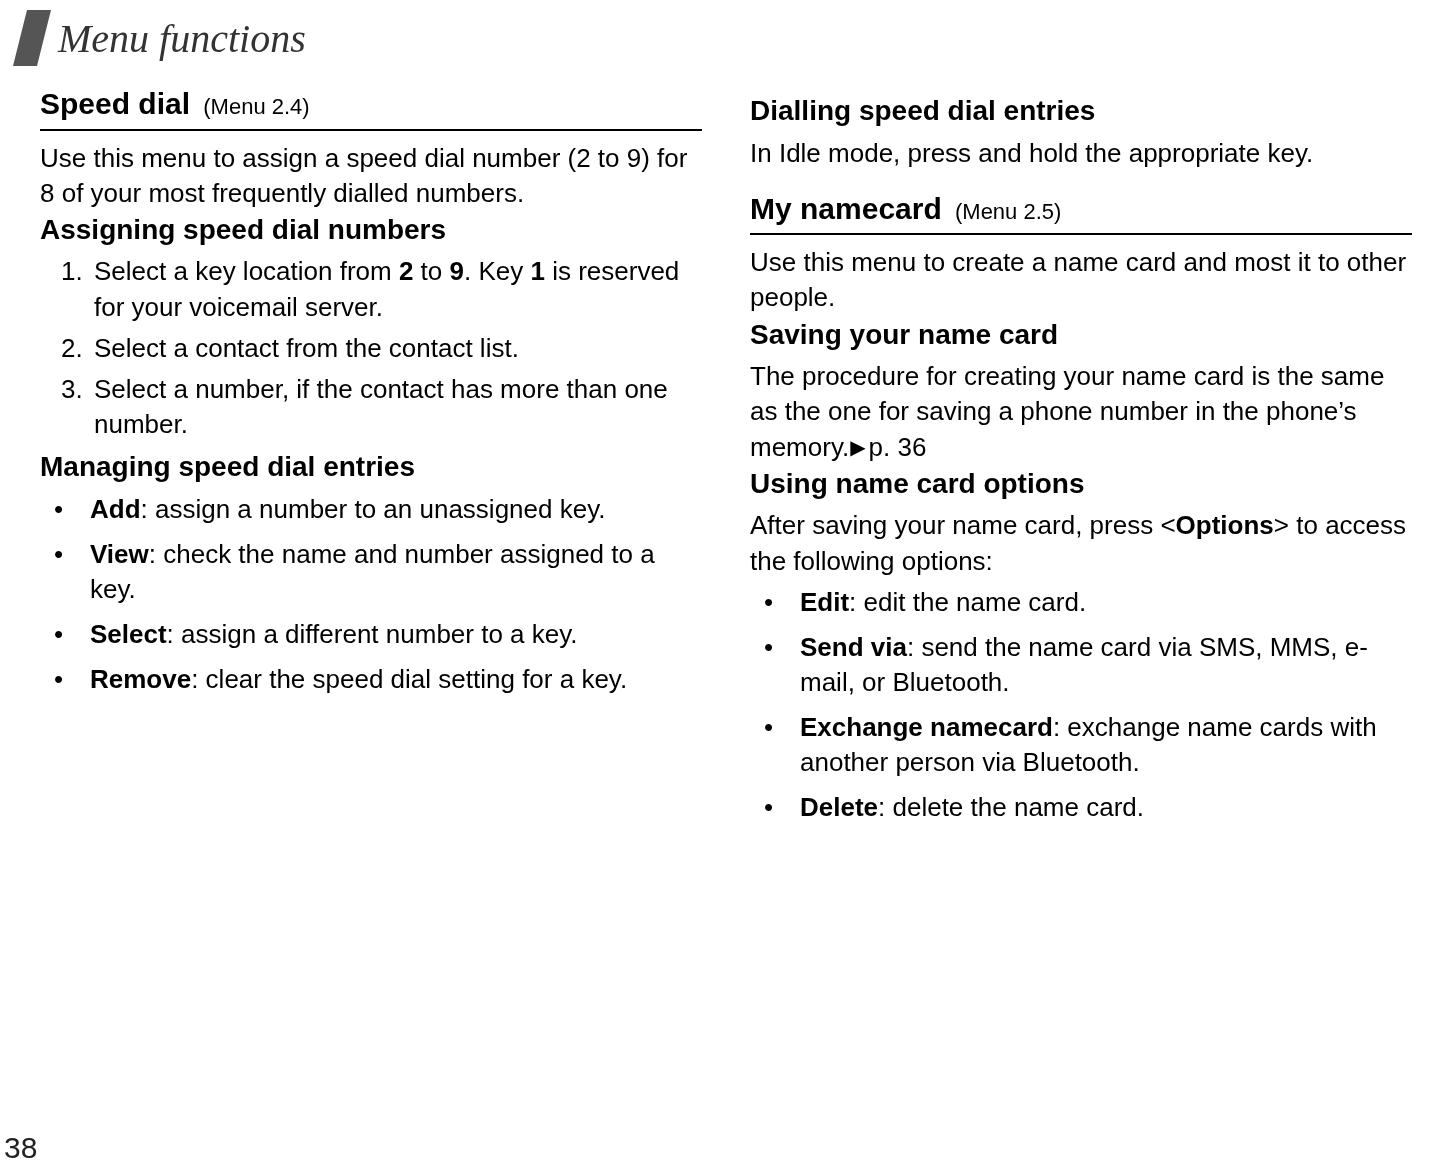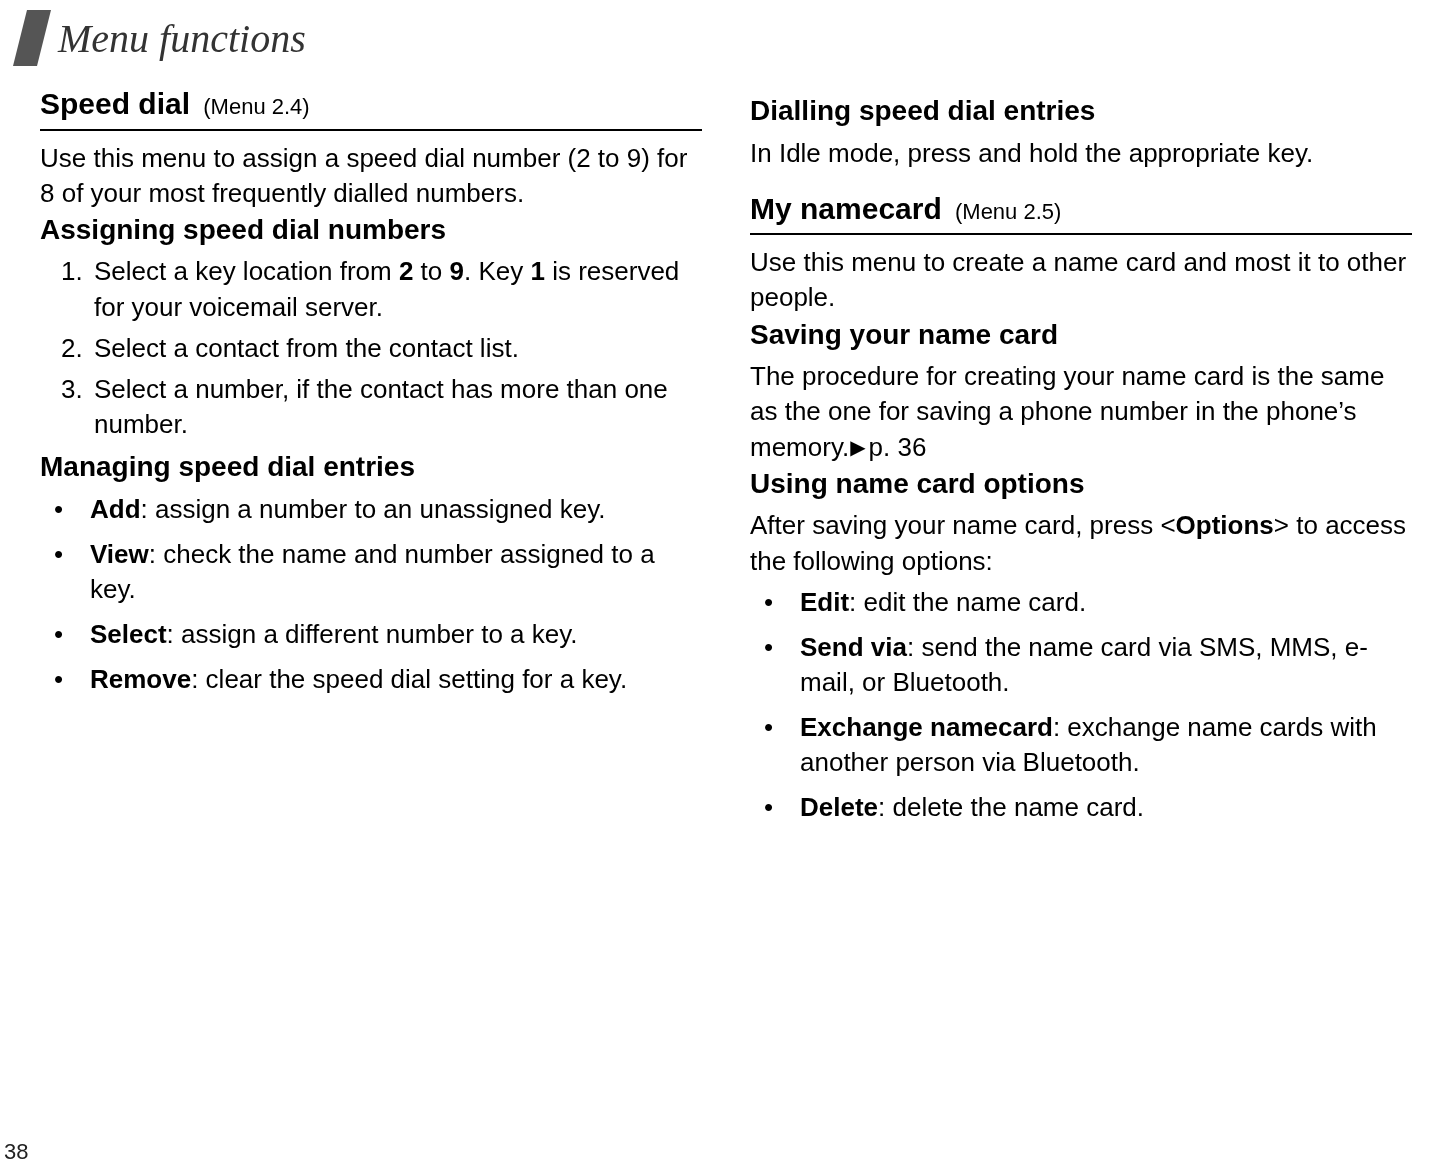--- a/index.html
+++ b/index.html
@@ -91,21 +91,21 @@
     padding-left: 14px;
   }
   .ul li .txt {
     flex: 1;
   }
   .b { font-weight: bold; }
   .page-num {
     position: absolute;
     bottom: 10px;
     left: 4px;
-    font-size: 22px;
+    font-size: 30px;
     color: #222;
   }
   .tri {
     display: inline-block;
     vertical-align: baseline;
     margin: 0 3px 0 1px;
     font-size: 20px;
     position: relative;
     top: -2px;
   }

